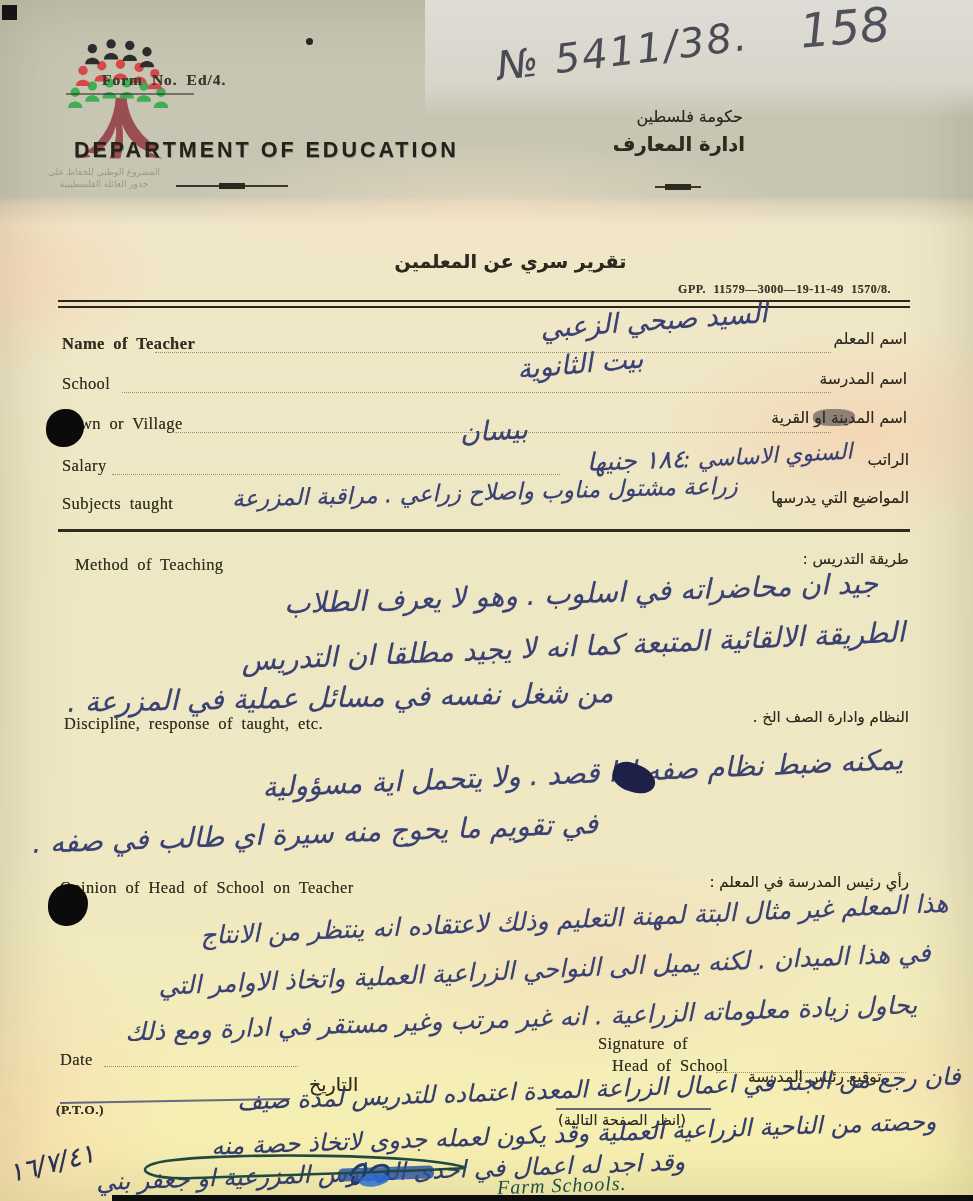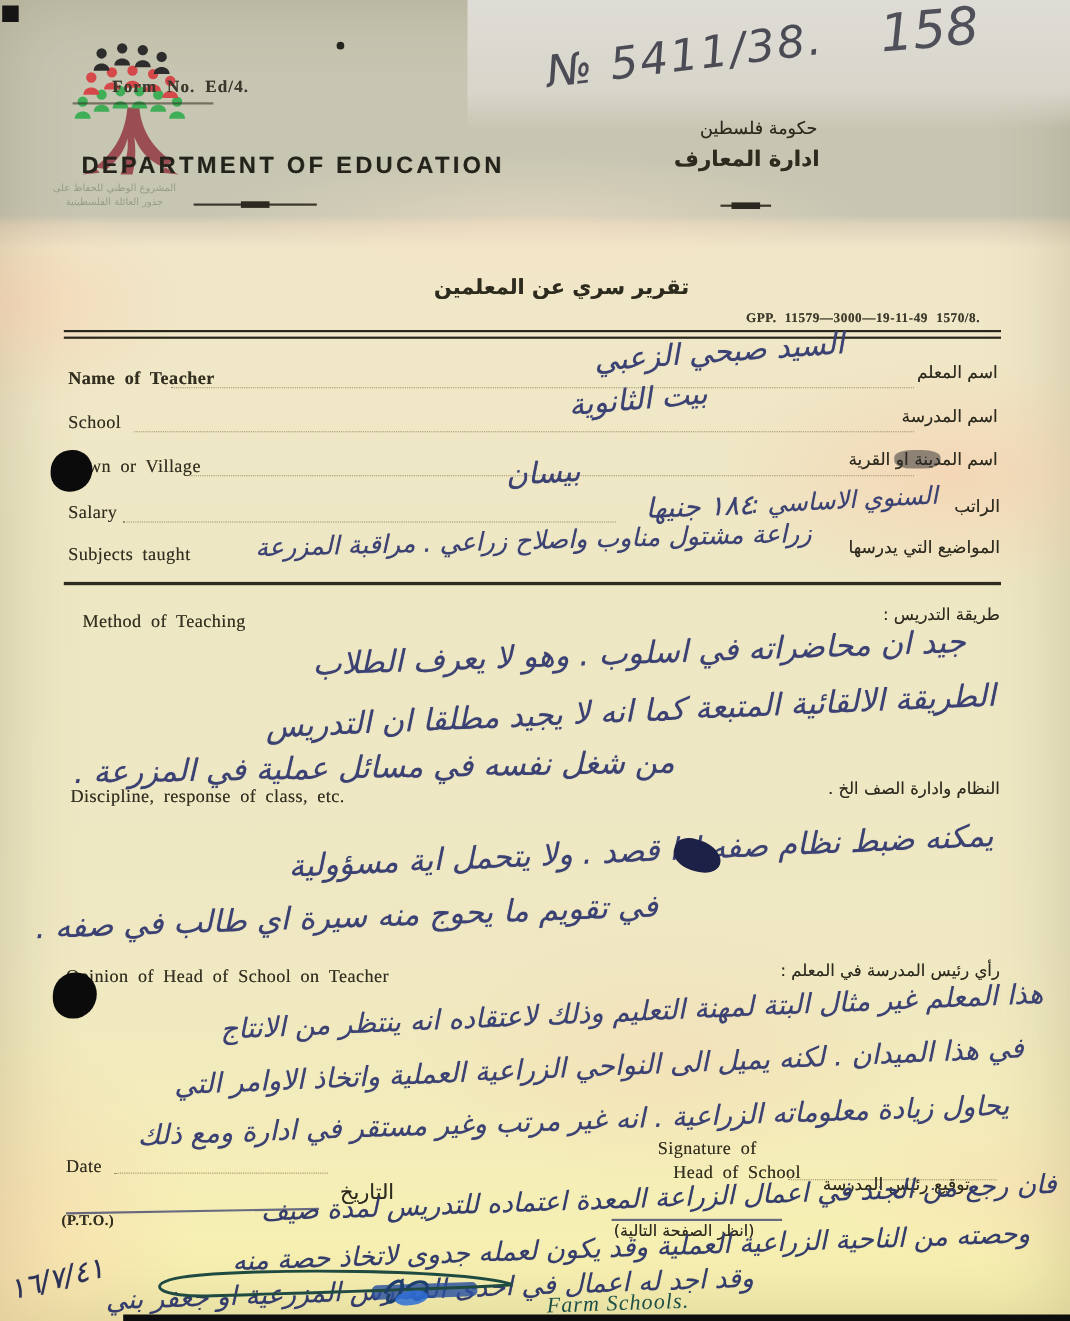--- a/index.html
+++ b/index.html
@@ -137,21 +137,21 @@
   <div class="abs hw" style="right:235px;top:479px;font-size:23px;transform:rotate(-1.5deg);">زراعة مشتول مناوب واصلاح زراعي . مراقبة المزرعة</div>
 
   <div class="abs rule-single"></div>
 
   <div class="abs en-label" style="left:64px;top:555px;margin-left:11px;">Method of Teaching</div>
   <div class="abs ar-print" style="right:64px;top:550px;font-size:15px;">طريقة التدريس :</div>
   <div class="abs hw" style="right:95px;top:577px;font-size:28px;transform:rotate(-2deg);">جيد ان محاضراته في اسلوب . وهو لا يعرف الطلاب</div>
   <div class="abs hw" style="right:68px;top:630px;font-size:28px;transform:rotate(-2.5deg);">الطريقة الالقائية المتبعة كما انه لا يجيد مطلقا ان التدريس</div>
   <div class="abs hw" style="right:360px;top:681px;font-size:28px;transform:rotate(-1deg);">من شغل نفسه في مسائل عملية في المزرعة .</div>
 
-  <div class="abs en-label" style="left:64px;top:714px;">Discipline, response of class, etc.</div>
+  <div class="abs en-label" style="left:64px;top:714px;">Discipline, response of taught, etc.</div>
   <div class="abs ar-print" style="right:64px;top:708px;font-size:15px;">النظام وادارة الصف الخ .</div>
   <div class="abs hw" style="right:70px;top:757px;font-size:28px;transform:rotate(-2.5deg);">يمكنه ضبط نظام صفه اذا قصد . ولا يتحمل اية مسؤولية</div>
   <div class="abs hw" style="right:375px;top:817px;font-size:28px;transform:rotate(-2deg);">في تقويم ما يحوج منه سيرة اي طالب في صفه .</div>
   <div class="abs" style="left:612px;top:764px;width:44px;height:28px;background:#1d2147;border-radius:42% 58% 50% 50%;transform:rotate(18deg);"></div>
 
   <div class="abs en-label" style="left:60px;top:878px;">Opinion of Head of School on Teacher</div>
   <div class="abs ar-print" style="right:64px;top:873px;font-size:15px;">رأي رئيس المدرسة في المعلم :</div>
   <div class="abs hw" style="right:24px;top:905px;font-size:25px;transform:rotate(-2.5deg);">هذا المعلم غير مثال البتة لمهنة التعليم وذلك لاعتقاده انه ينتظر من الانتاج</div>
   <div class="abs hw" style="right:42px;top:955px;font-size:25px;transform:rotate(-2.5deg);">في هذا الميدان . لكنه يميل الى النواحي الزراعية العملية واتخاذ الاوامر التي</div>
   <div class="abs hw" style="right:56px;top:1004px;font-size:25px;transform:rotate(-2deg);">يحاول زيادة معلوماته الزراعية . انه غير مرتب وغير مستقر في ادارة ومع ذلك</div>

